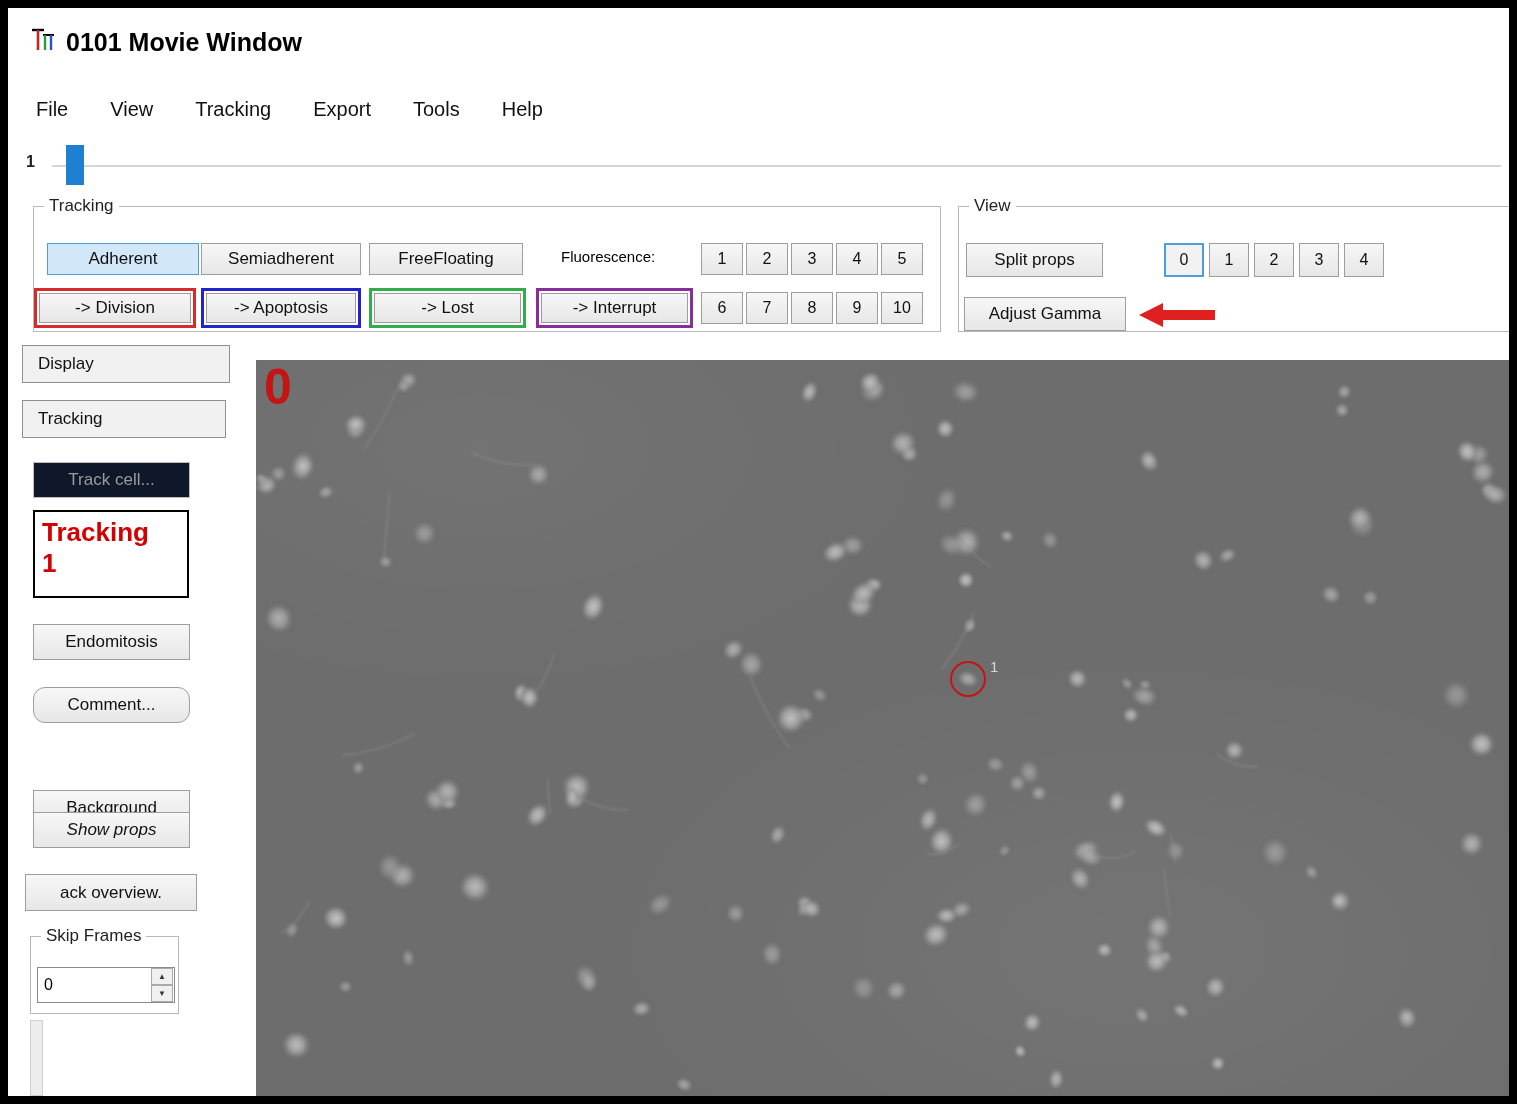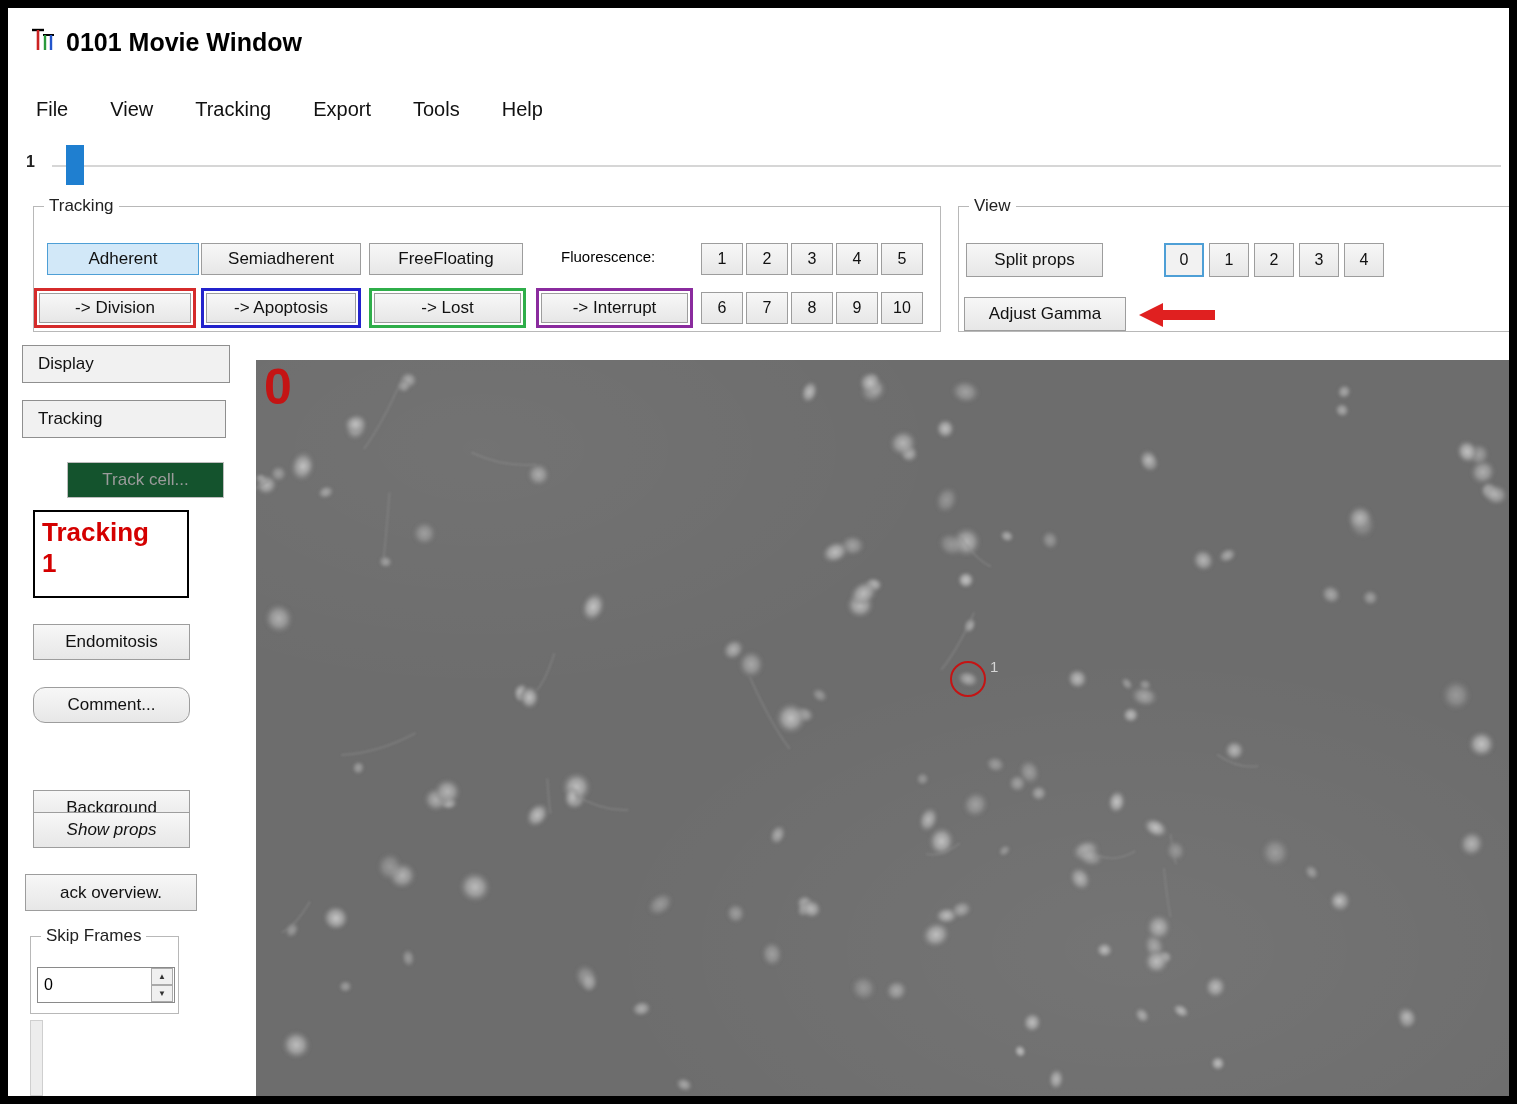--- a/index.html
+++ b/index.html
@@ -16,21 +16,21 @@
   .slider-label { position:absolute; left:0; top:11px; font-size:16px; font-weight:600; color:#222; }
   .slider-groove { position:absolute; left:26px; top:23px; width:1449px; height:2px; background:#d6d6d6; }
   .slider-handle { position:absolute; left:40px; top:3px; width:18px; height:40px; background:var(--slider-blue,#1f7fd0); }
 
   .gb { position:absolute; border:1px solid #b8b8b8; background:#fff; }
   .gb-label { position:absolute; top:-11px; left:10px; background:#fff; padding:0 5px; font-size:17px; color:#222; white-space:nowrap; }
 
   .btn { position:absolute; display:flex; align-items:center; justify-content:center; background:linear-gradient(#f7f7f7,#e7e7e7); border:1px solid #9d9d9d; font-size:17px; color:#111; cursor:default; white-space:nowrap; overflow:hidden; }
   .btn.sel { background:var(--selected-fill,#d2e8f8); border:1px solid var(--selected-border,#4e9fd6); }
   .btn.sel-outline { border:2px solid var(--selected-border,#4e9fd6); background:#f2f2f2; }
-  .btn.dis { color:#9b9b9b; background:#14532d; border-color:#bdbdbd;margin-left:34px; }
+  .btn.dis { color:#9b9b9b; background:#0f172a; border-color:#bdbdbd; }
   .num { font-size:16px; }
 
   .annot { position:absolute; border:3px solid #000; padding:2px; height:40px; }
   .annot > .btn { position:relative; width:100%; height:100%; }
   .annot-division  { border-color:var(--division-outline,#d52b2b); }
   .annot-apoptosis { border-color:var(--apoptosis-outline,#2323cc); }
   .annot-lost      { border-color:var(--lost-outline,#2fae4a); }
   .annot-interrupt { border-color:var(--interrupt-outline,#8a2b9e); }
 
   .tab { position:absolute; background:#f1f1f1; border:1px solid #8f8f8f; display:flex; align-items:center; padding-left:15px; font-size:17px; color:#111; cursor:default; }

